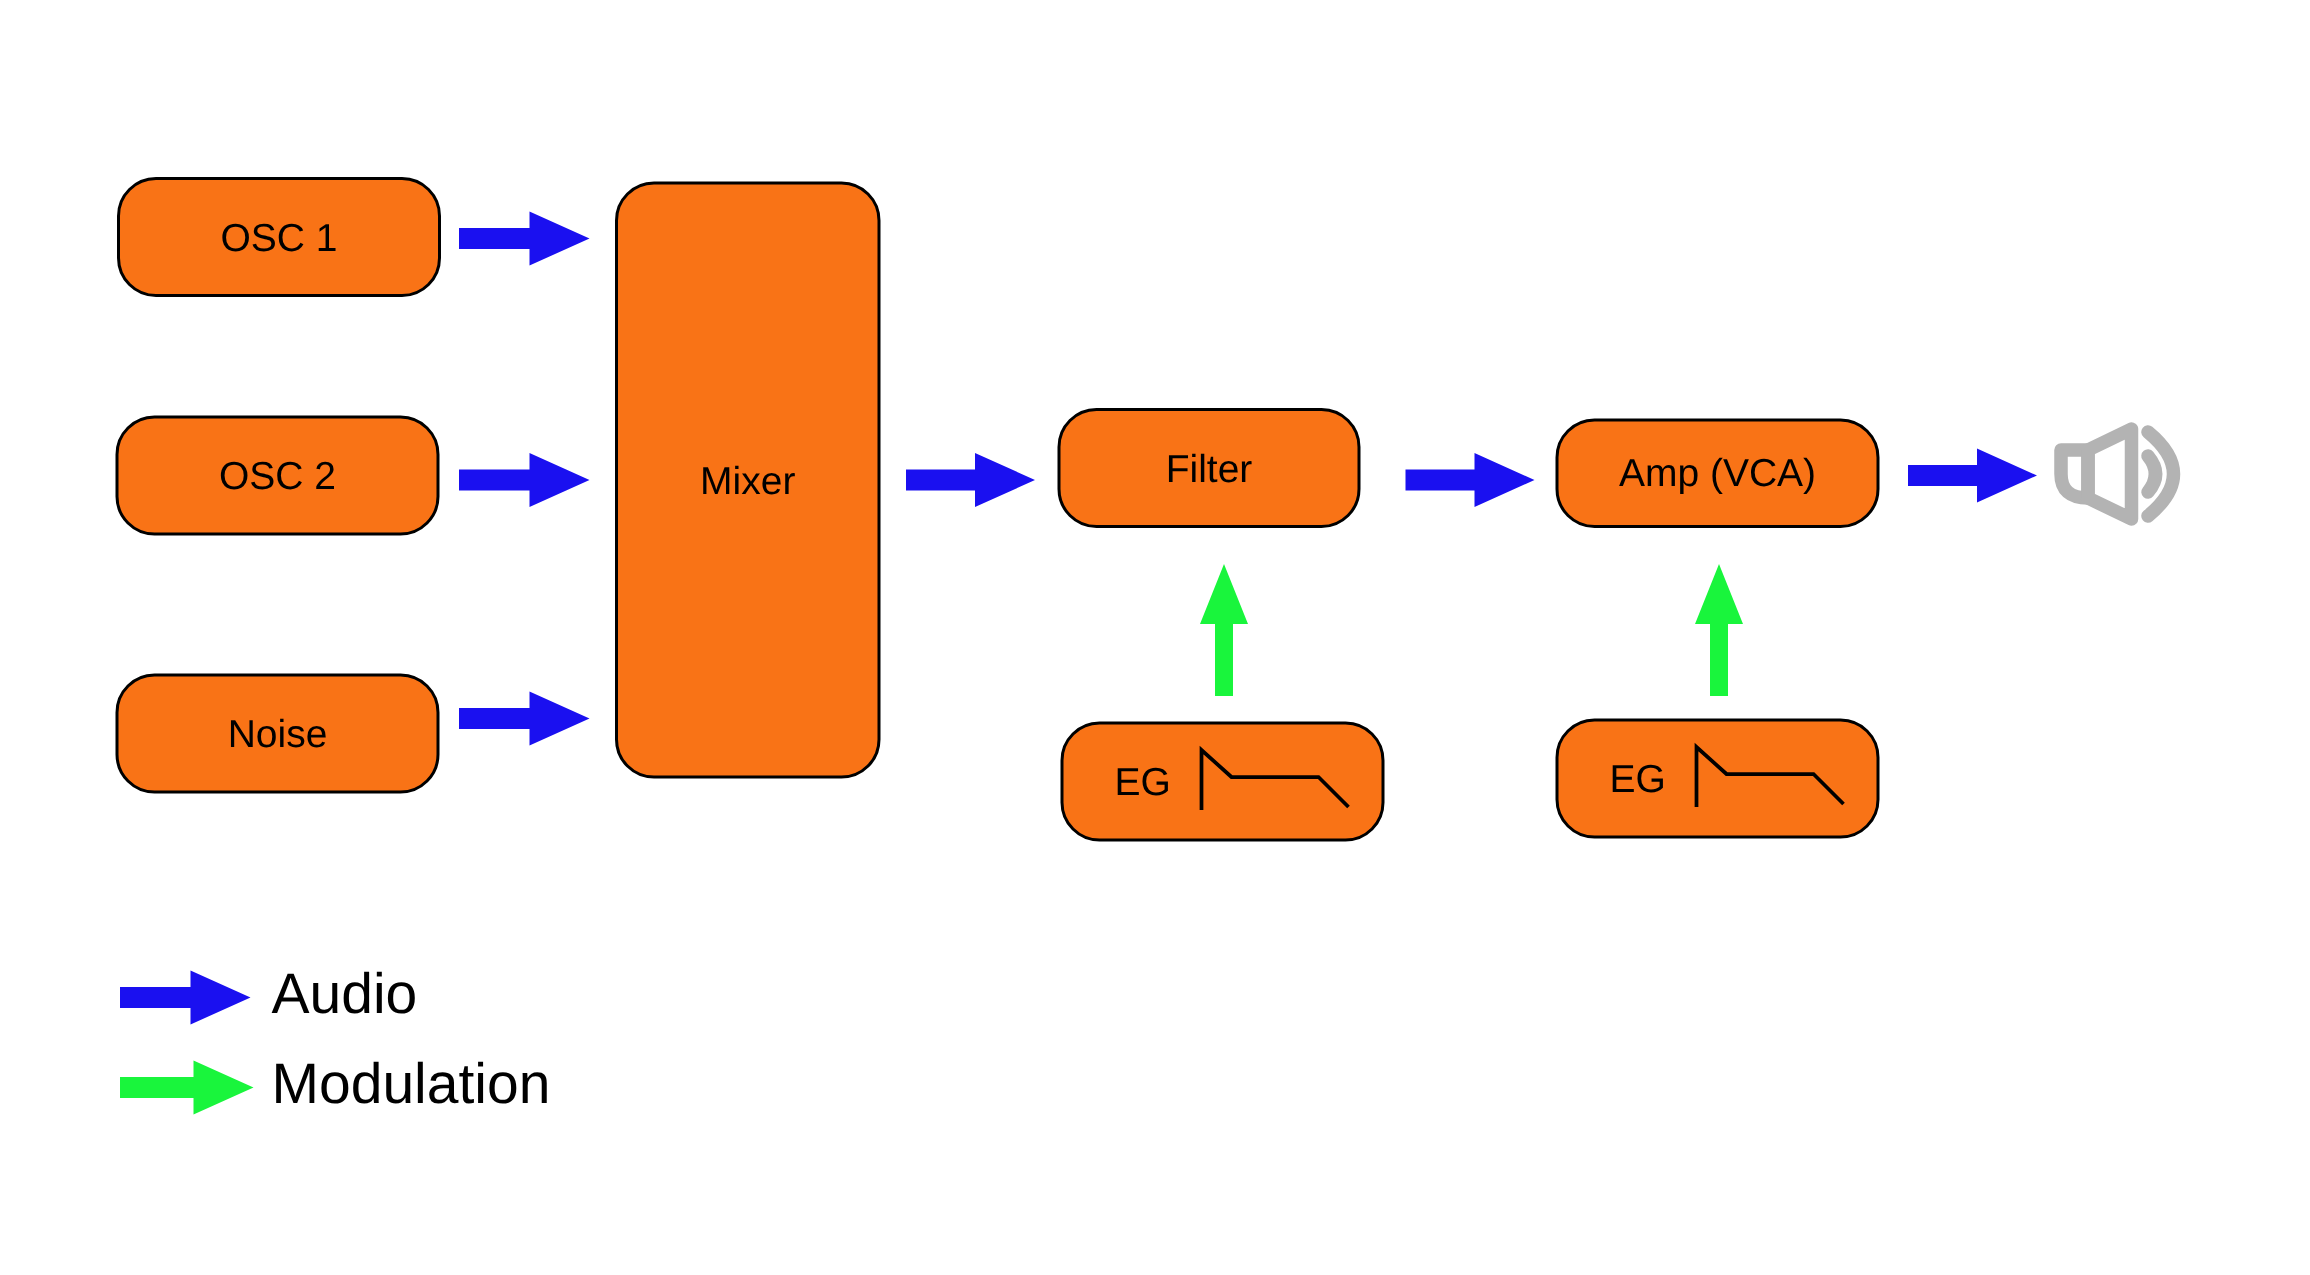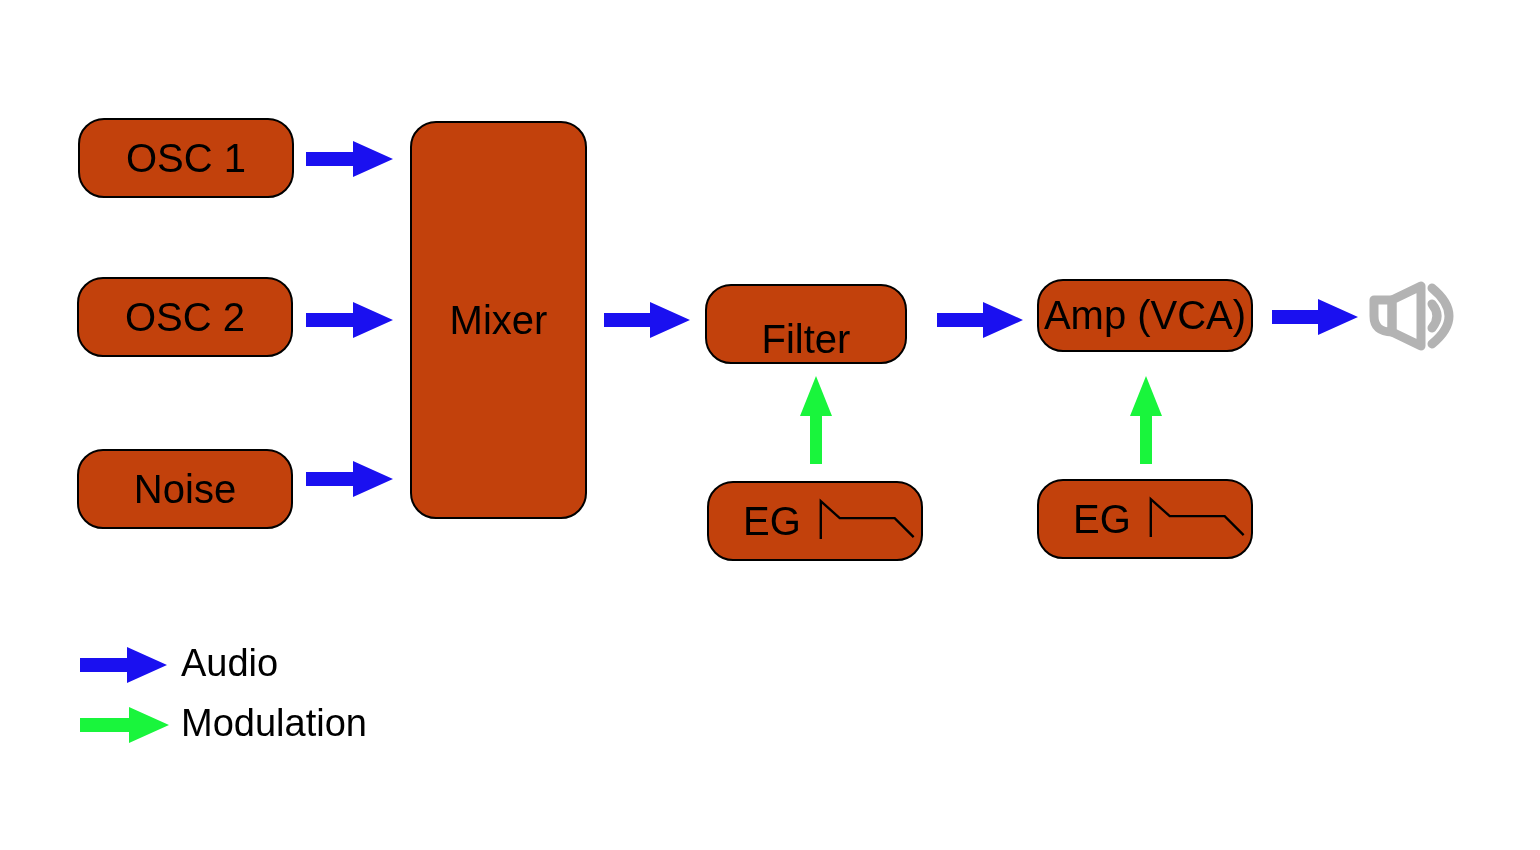--- a/index.html
+++ b/index.html
@@ -1,41 +1,41 @@
 <!DOCTYPE html>
 <html><head>
 <meta charset="utf-8">
 <style>
   html, body { margin: 0; padding: 0; background: #ffffff; }
   body { width: 1540px; height: 850px; position: relative; overflow: hidden;
          font-family: "Liberation Sans", "DejaVu Sans", sans-serif; color: #000; }
   .box { position: absolute; box-sizing: border-box; border: 2.5px solid #000;
-         border-radius: 26px; background: #c2410c; display: flex; align-items: center;
-         justify-content: center; font-size: 40px; }
+         border-radius: 26px; background: #f97316; display: flex; align-items: center;
+         justify-content: center; font-size: 26px; }
   .box.eg { justify-content: flex-start; padding-left: 34px; }
   .box .lbl { white-space: nowrap; }
   svg.layer { position: absolute; left: 0; top: 0; }
   .legend-label { position: absolute; font-size: 38px; white-space: nowrap; }
 </style>
 </head>
 <body>
 
 <div class="box" style="left:78px;top:118px;width:216px;height:80px;">
   <span class="lbl">OSC 1</span>
 </div>
 <div class="box" style="left:77px;top:277px;width:216px;height:80px;">
   <span class="lbl">OSC 2</span>
 </div>
 <div class="box" style="left:77px;top:437px;width:216px;height:80px;margin-top:12px;">
   <span class="lbl">Noise</span>
 </div>
 <div class="box" style="left:410px;top:121px;width:177px;height:398px;">
   <span class="lbl">Mixer</span>
 </div>
-<div class="box" style="left:705px;top:284px;width:202px;height:80px;align-items:flex-end;">
+<div class="box" style="left:705px;top:272px;width:202px;height:80px;">
   <span class="lbl">Filter</span>
 </div>
 <div class="box" style="left:1037px;top:279px;width:216px;height:73px;">
   <span class="lbl">Amp (VCA)</span>
 </div>
 <div class="box eg" style="left:707px;top:481px;width:216px;height:80px;">
   <span class="lbl">EG</span>
   <svg width="110" height="50" style="margin-left:16px;" viewBox="0 0 110 50">
     <polyline points="4,44 4,4 24,22 82,22 102,42" fill="none" stroke="#000" stroke-width="2.5"></polyline>
   </svg>

